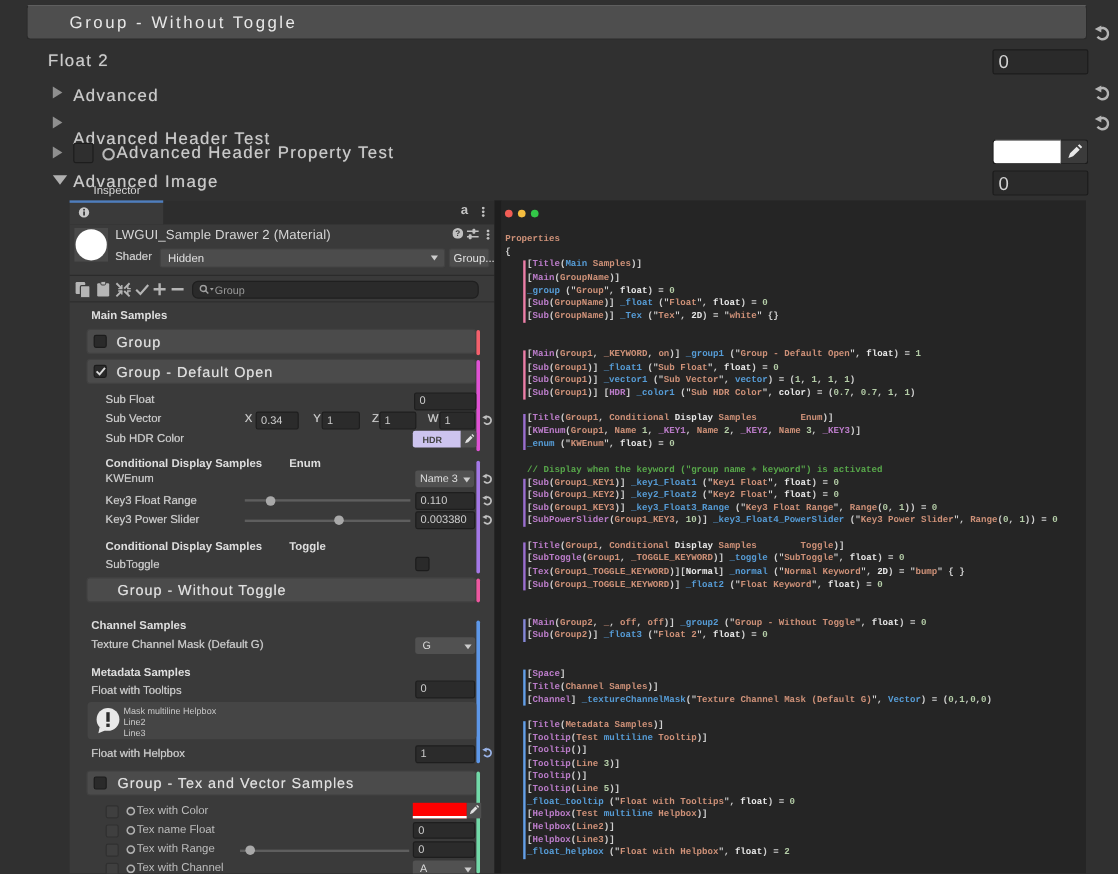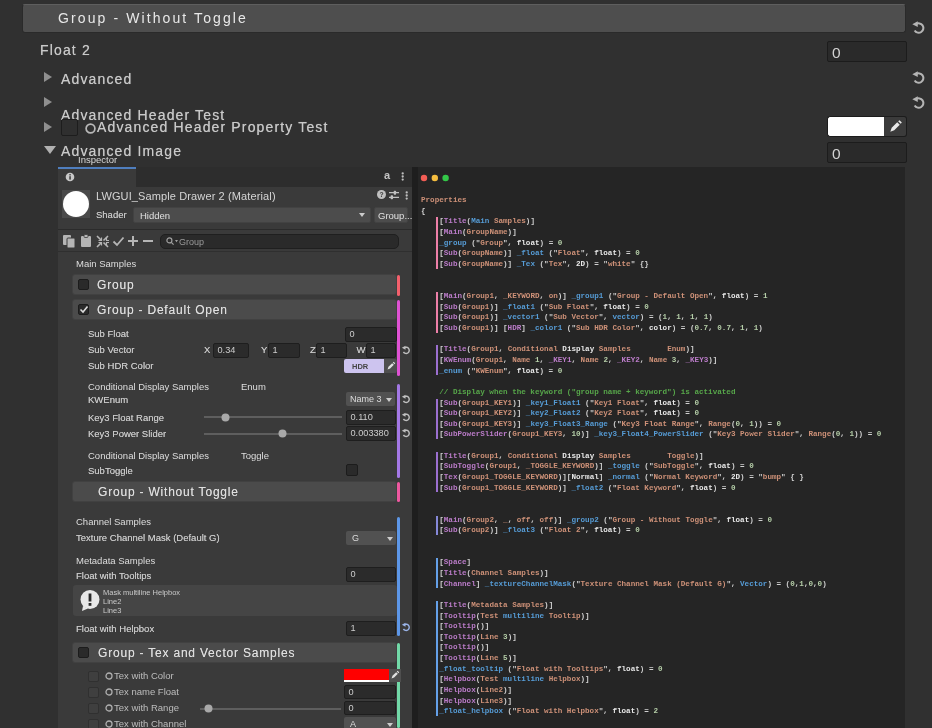--- a/index.html
+++ b/index.html
@@ -4,21 +4,21 @@
 html,body{width:932px;height:728px;overflow:hidden;}
 body{background:#303030;font-family:"Liberation Sans",sans-serif;position:relative;}
 .abs{position:absolute;}
 .lbl{color:#c9c9c9;font-size:14px;letter-spacing:1.15px;line-height:14px;text-shadow:0 0 0.7px rgba(201,201,201,0.75);}
 .fld{background:#2a2a2a;border:1px solid #1c1c1c;border-radius:2px;color:#d2d2d2;}
 .tri-r{width:0;height:0;border-left:8.5px solid #8f8f8f;border-top:5.5px solid transparent;border-bottom:5.5px solid transparent;}
 .tri-d{width:0;height:0;border-top:8px solid #b0b0b0;border-left:6px solid transparent;border-right:6px solid transparent;}
 .insp{background:#3a3a3a;}
 .ifld{background:#2b2b2b;border:1px solid #1e1e1e;border-radius:2px;color:#cdcdcd;font-size:9.2px;}
 .ilbl{color:#c9c9c9;font-size:9.5px;text-shadow:0 0 0.6px rgba(201,201,201,0.8);}
-.ibold{color:#dedede;font-size:9.5px;font-weight:normal;}
+.ibold{color:#dedede;font-size:9.5px;font-weight:bold;}
 .gbar{background:#4b4b4b;border-radius:3px;border:1px solid #414141;}
 .gtxt{color:#dfdfdf;font-size:12px;letter-spacing:0.8px;text-shadow:0 0 0.6px rgba(223,223,223,0.7);}
 .drop{background:#515151;border-radius:2px;color:#dcdcdc;font-size:9px;}
 .caret{width:0;height:0;border-top:4px solid #ccc;border-left:3.5px solid transparent;border-right:3.5px solid transparent;}
 .code{font-family:"Liberation Mono",monospace;font-size:7.6px;line-height:10.65px;white-space:pre;font-weight:bold;}
 .p{color:#bb7cc9;}
 .s{color:#ce9178;}
 .b{color:#569cd6;}
 .w{color:#e8e8e8;font-weight:bold;}
 .d{color:#d0d0d0;}

